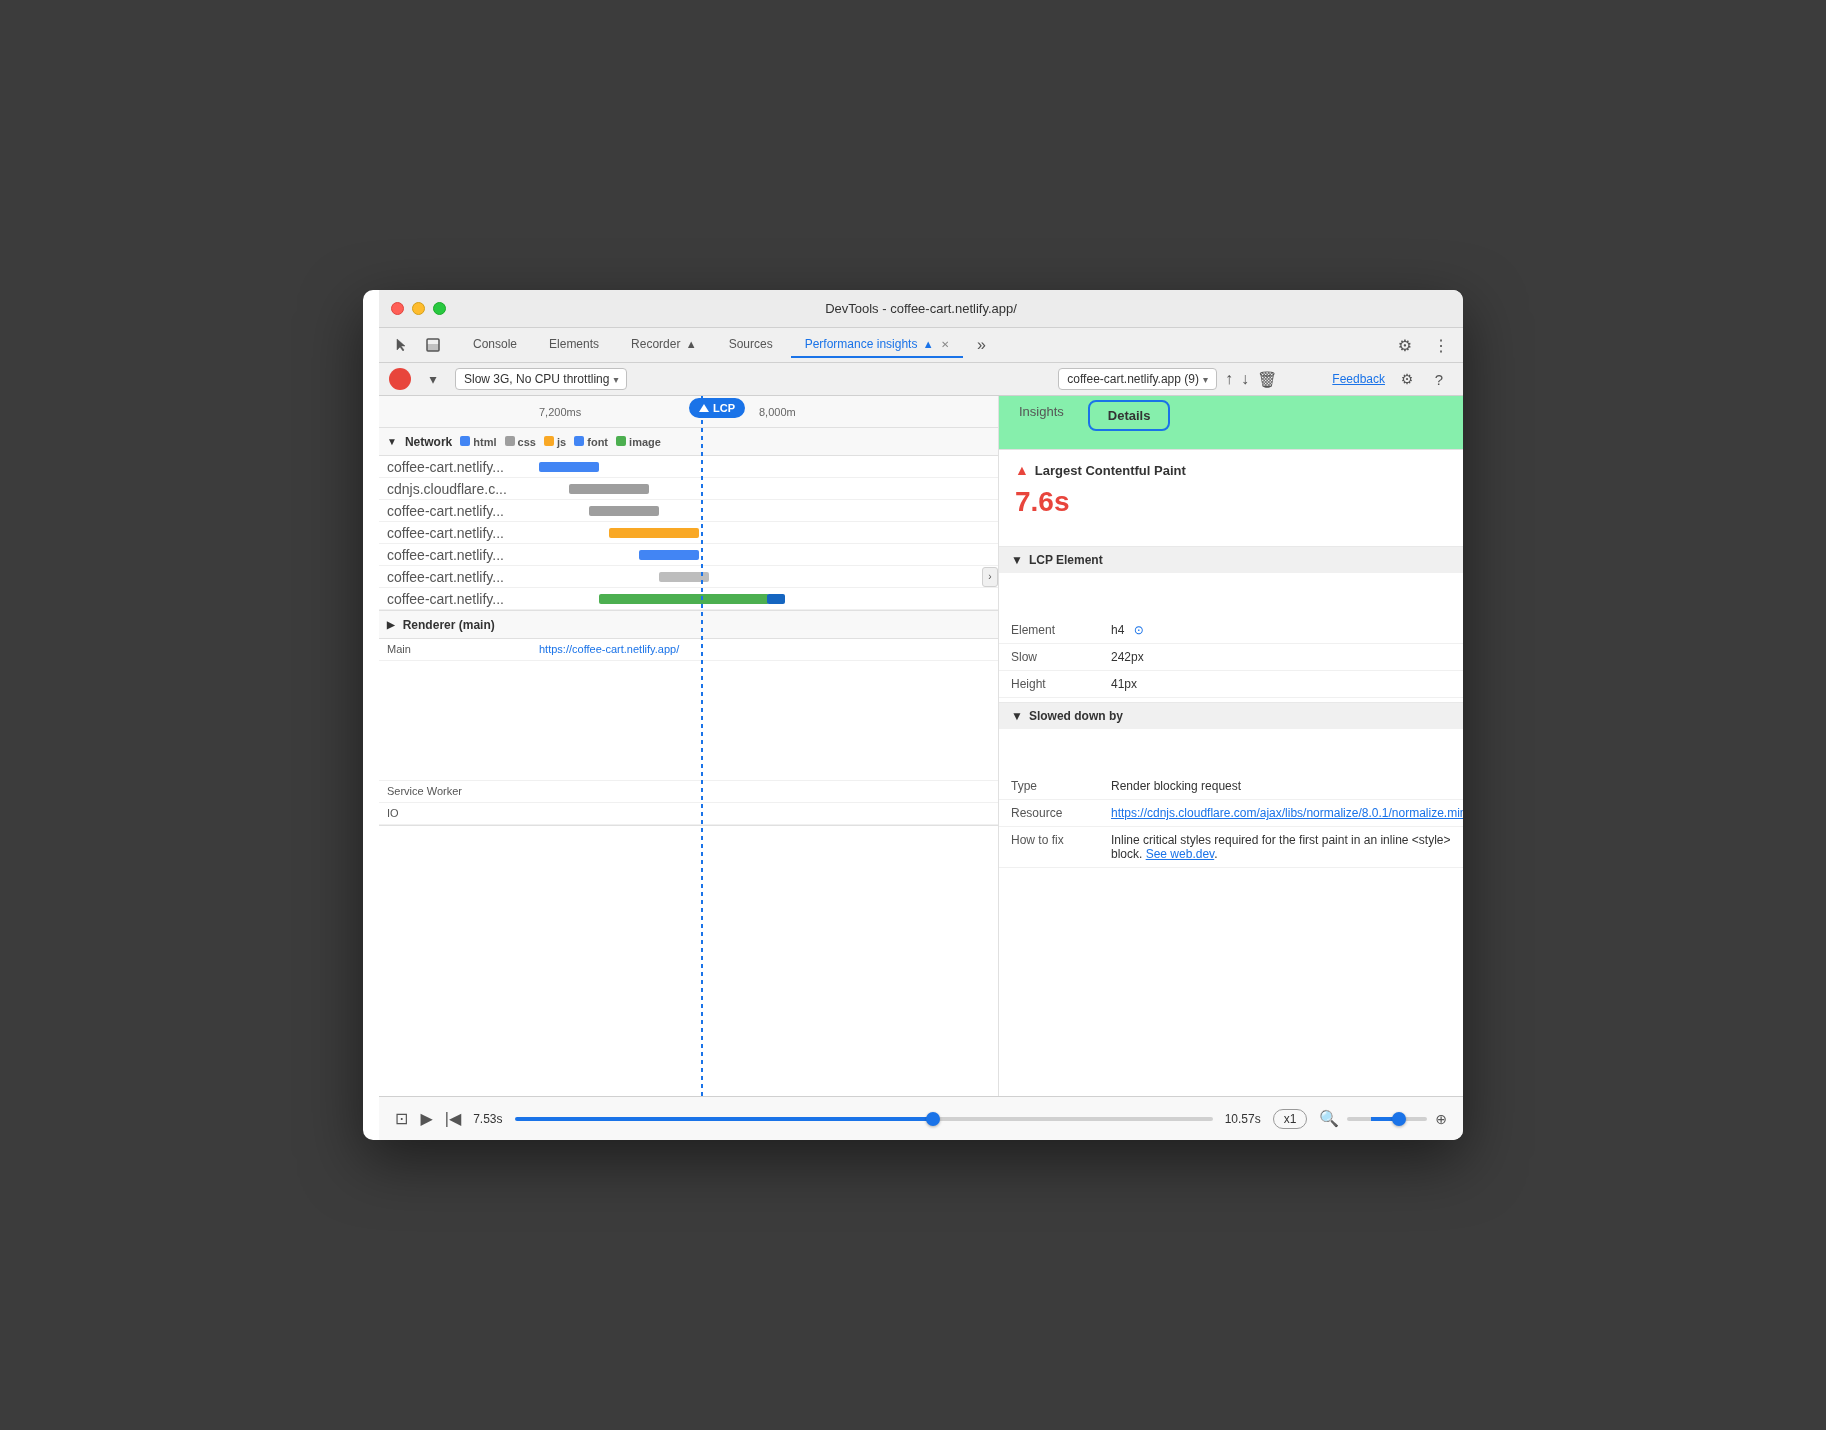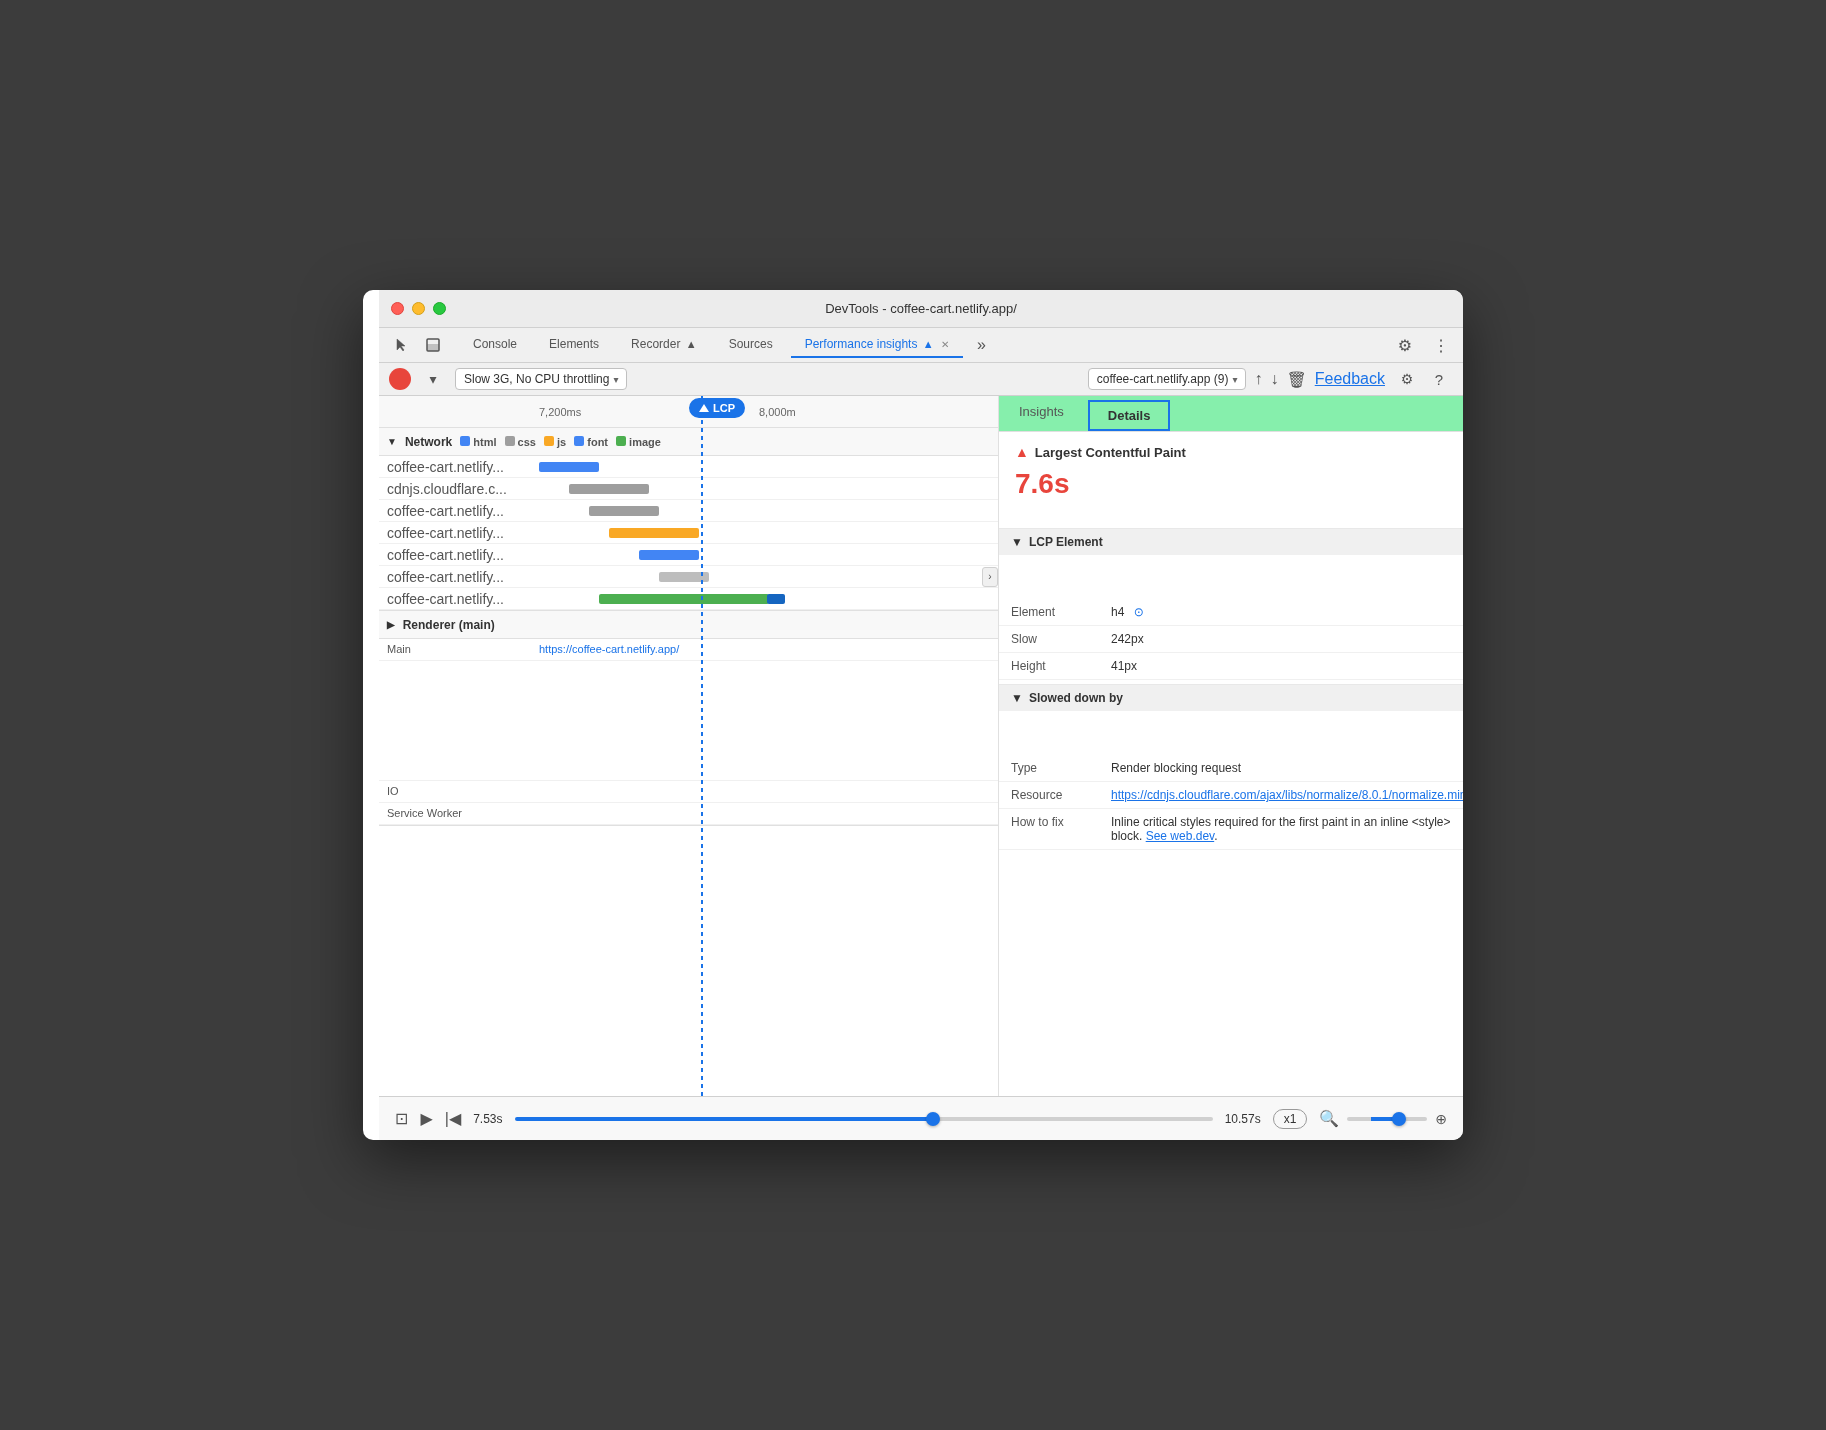--- a/index.html
+++ b/index.html
@@ -151,21 +151,22 @@
     }
     .action-icon {
       font-size: 16px;
       color: #555;
       cursor: pointer;
     }
     .feedback-link {
       color: #1a73e8;
       text-decoration: underline;
       cursor: pointer;
-      font-size: 16px;
+      font-size: 12px;
+      margin-left: 47px;
     }
     .toolbar2-right-icons {
       display: flex;
       gap: 4px;
     }
 
     .main-content {
       display: flex;
       height: 700px;
     }
@@ -660,39 +661,39 @@
         </div>
 
         <div class="renderer-row renderer-row-tall" style="position:relative;">
           <div style="width:160px; flex-shrink:0;"></div>
           <div style="flex:1; position:relative;">
 
             <div style="position:absolute; left:162px; top:0; bottom:0; width:2px; background:repeating-linear-gradient(to bottom, #f0a500 0, #f0a500 4px, transparent 4px, transparent 8px);"></div>
           </div>
         </div>
 
+        <div class="renderer-row renderer-row-sw">
+          <div class="renderer-row-label">Service Worker</div>
+          <div class="renderer-row-content"></div>
+        </div>
+
         <div class="renderer-row renderer-row-io">
           <div class="renderer-row-label">IO</div>
           <div class="renderer-row-content"></div>
         </div>
-
-        <div class="renderer-row renderer-row-sw">
-          <div class="renderer-row-label">Service Worker</div>
-          <div class="renderer-row-content"></div>
-        </div>
       </div>
     </div>
 
     <div class="right-panel">
 
       <div class="right-panel-tabs">
         <div class="right-tab">
           <span>Insights</span>
         </div>
-        <div class="right-tab active" style="border: 2.5px solid #1a73e8; border-radius: 0; margin: 4px 4px 0; padding: 6px 18px;">
+        <div class="right-tab active" style="border: 2.5px solid #1a73e8; border-radius: 8px; margin: 4px 4px 18px; padding: 6px 18px;">
           <span>Details</span>
         </div>
       </div>
 
       <div style="overflow-y:auto; flex:1;">
         <div class="insights-panel">
           <div class="insight-title">
             <span class="insight-warning">▲</span>
             <span>Largest Contentful Paint</span>
           </div>

